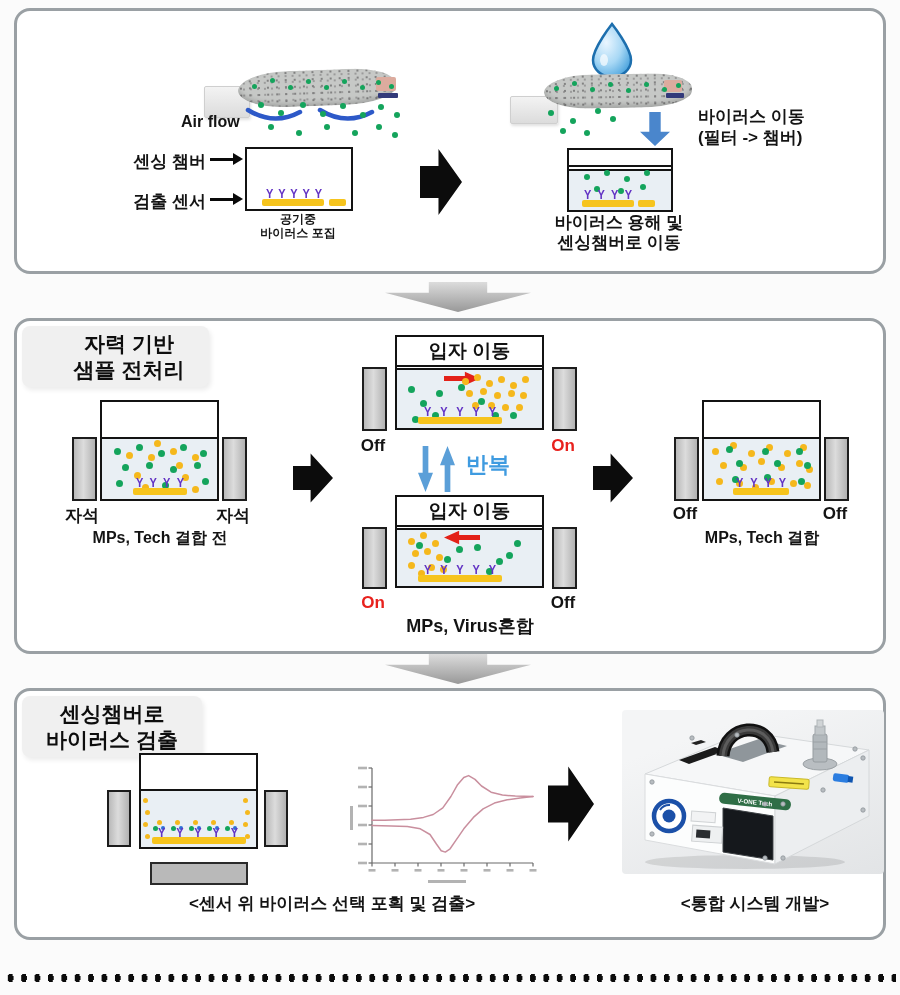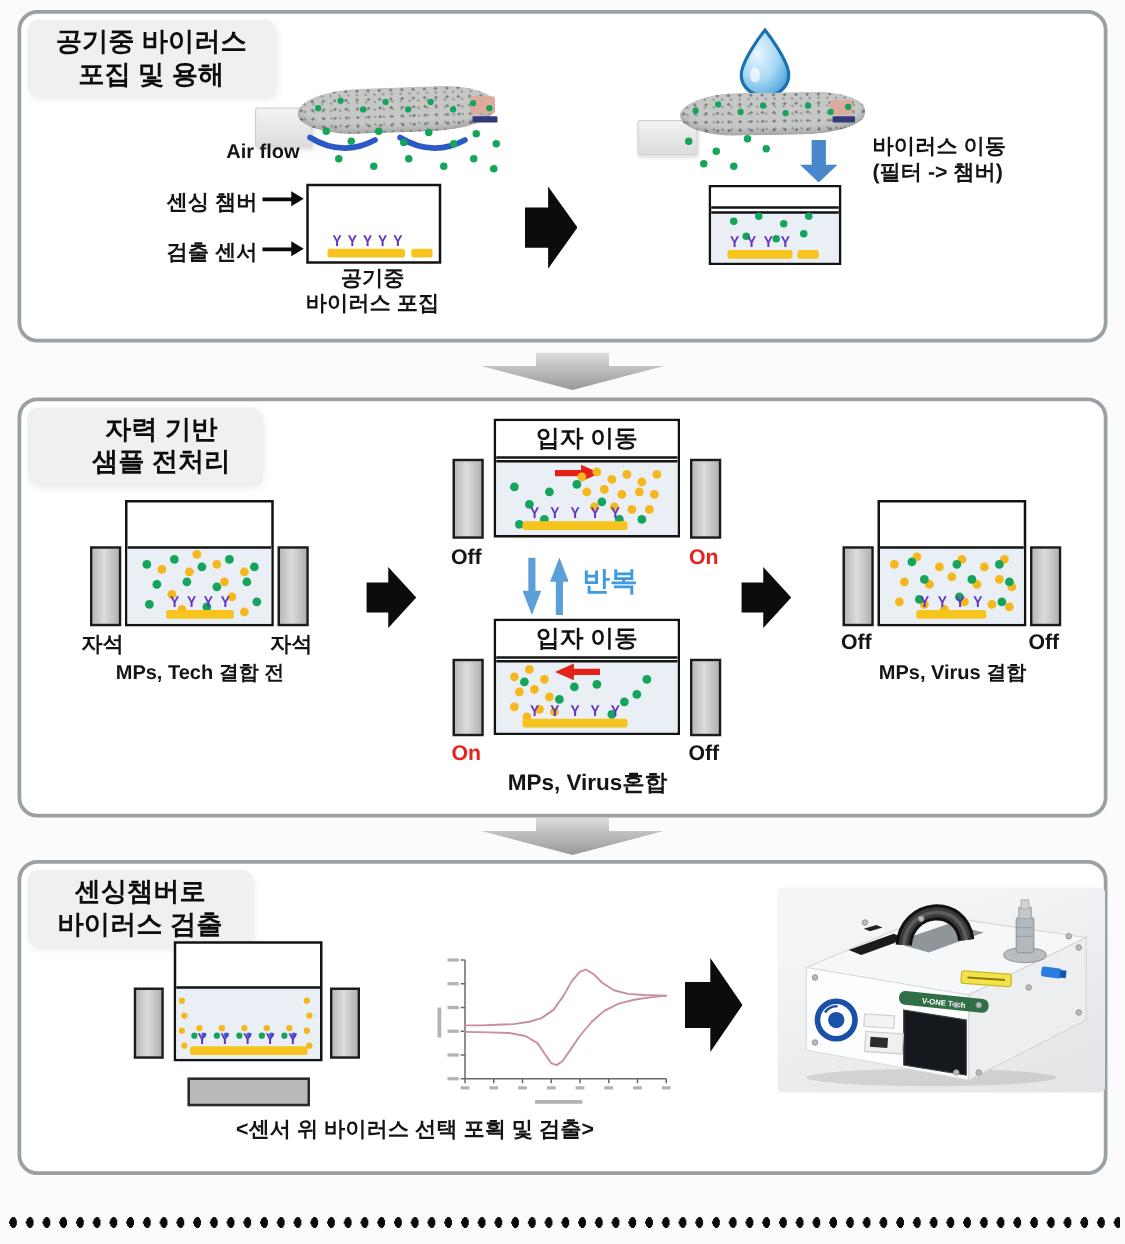--- a/index.html
+++ b/index.html
@@ -46,22 +46,20 @@
            background-size:13.4px 12px;background-repeat:repeat-x;}
   .red{color:#e8211d;}
   .blue{color:#3f9be0;}
 </style>
 </head>
 <body>
 
 <div id="page">
 
   <div class="panel" style="left:14px;top:8px;width:866px;height:260px;"></div>
-  <div class="ptitle" style="left:22px;top:16px;width:186px;">공기중 바이러스
-포집 및 용해</div>
 
   <div class="fan" style="left:204px;top:86px;width:44px;height:30px;"></div>
   <div class="mesh" style="left:238px;top:70px;width:158px;height:36px;transform:rotate(-2deg);"></div>
   <div class="meshpink" style="left:376px;top:77px;width:20px;height:14px;"></div>
   <div class="meshnavy" style="left:378px;top:93px;width:20px;height:5px;"></div>
   <div class="layer" id="pt-mesh1" style="left:244px;top:74px;width:150px;height:24px;">
       <span class="dot g" style="left: 8px; top: 10px; width: 5px; height: 5px;"></span>
       <span class="dot g" style="left: 26px; top: 4px; width: 5px; height: 5px;"></span>
       <span class="dot g" style="left: 44px; top: 11px; width: 5px; height: 5px;"></span>
       <span class="dot g" style="left: 62px; top: 5px; width: 5px; height: 5px;"></span>
@@ -101,21 +99,21 @@
       <i class="ab">Y</i>
       <i class="ab">Y</i>
       <i class="ab">Y</i>
       <i class="ab">Y</i>
     </div>
 
   <div class="lbl" style="left:118px;top:150px;width:88px;font-size:17px;text-align:right;">센싱 챔버</div>
   <div class="lead" style="left:210px;top:158px;width:24px;"></div>
   <div class="lbl" style="left:118px;top:190px;width:88px;font-size:17px;text-align:right;">검출 센서</div>
   <div class="lead" style="left:210px;top:198px;width:24px;"></div>
-  <div class="cap" style="left:238px;top:213px;width:120px;font-size:17px;line-height:1.15;">공기중
+  <div class="cap" style="left:238px;top:213px;width:120px;font-size:12px;line-height:1.15;">공기중
 바이러스 포집</div>
 
   <div class="barw" style="left:420px;top:147px;width:42px;height:70px;"></div>
 
   <svg style="position:absolute;left:586px;top:22px;" width="52" height="56" viewBox="0 0 52 56">
     <defs>
         <radialGradient id="dropg" cx="35%" cy="35%" r="75%">
       <stop offset="0%" stop-color="#eaf6ff"></stop>
           <stop offset="55%" stop-color="#a8d8f5"></stop>
           <stop offset="100%" stop-color="#4aa3dd"></stop>
@@ -164,20 +162,22 @@
       <span class="dot g" style="left: 68px; top: 16px; width: 6px; height: 6px;"></span>
     </div>
   <div class="sensor" style="left:582px;top:200px;width:52px;"></div>
   <div class="sensor" style="left:638px;top:200px;width:17px;"></div>
   <div class="ab-row" style="left:584px;top:189px;width:48px;">
       <i class="ab">Y</i>
       <i class="ab">Y</i>
       <i class="ab">Y</i>
       <i class="ab">Y</i>
     </div>
+  <div class="cap" style="left:554px;top:213px;width:130px;font-size:17px;line-height:1.15;">바이러스 용해 및
+센싱챔버로 이동</div>
 
   <div class="garw" style="left:385px;top:282px;width:146px;height:30px;"></div>
 
   <div class="panel" style="left:14px;top:318px;width:866px;height:330px;"></div>
   <div class="ptitle" style="left:22px;top:326px;width:148px;padding-left:33px;">자력 기반
 샘플 전처리</div>
 
   <div class="cham" style="left:100px;top:400px;width:115px;height:97px;">
     <div class="liquid" style="height:60px;"></div>
   </div>
@@ -349,21 +349,21 @@
   <div class="ab-row" style="left:736px;top:477px;width:50px;">
       <i class="ab">Y</i>
       <i class="ab">Y</i>
       <i class="ab">Y</i>
       <i class="ab">Y</i>
     </div>
   <div class="mag" style="left:674px;top:437px;width:21px;height:60px;"></div>
   <div class="mag" style="left:824px;top:437px;width:21px;height:60px;"></div>
   <div class="cap" style="left:659px;top:504px;width:52px;font-size:17px;">Off</div>
   <div class="cap" style="left:809px;top:504px;width:52px;font-size:17px;">Off</div>
-  <div class="cap" style="left:677px;top:528px;width:170px;font-size:16px;">MPs, Virus 결합</div>
+  <div class="cap" style="left:677px;top:528px;width:170px;font-size:16px;">MPs, Tech 결합</div>
 
   <div class="garw" style="left:385px;top:654px;width:146px;height:30px;"></div>
 
   <div class="panel" style="left:14px;top:688px;width:866px;height:246px;"></div>
   <div class="ptitle" style="left:22px;top:696px;width:168px;">센싱챔버로
 바이러스 검출</div>
 
   <div class="cham" style="left:139px;top:753px;width:115px;height:92px;">
     <div class="liquid" style="height:56px;"></div>
   </div>
@@ -501,15 +501,16 @@
         <circle cx="156" cy="92" r="2.2"></circle>
         <circle cx="236" cy="46" r="2.2"></circle>
       <circle cx="236" cy="98" r="2.2"></circle>
         <circle cx="156" cy="146" r="2.2"></circle>
         <circle cx="65" cy="26" r="2.2"></circle>
       <circle cx="228" cy="37" r="2.2"></circle>
         <circle cx="110" cy="23" r="2.2"></circle>
         <circle cx="196" cy="78" r="2.2"></circle>
     </g>
   </svg>
+  <div class="cap" style="left:637px;top:892px;width:236px;font-size:17px;">&lt;통합 시스템 개발&gt;</div>
 
   <div class="dotline" style="left:4px;top:972px;width:892px;"></div>
 </div>
 
 </body></html>

